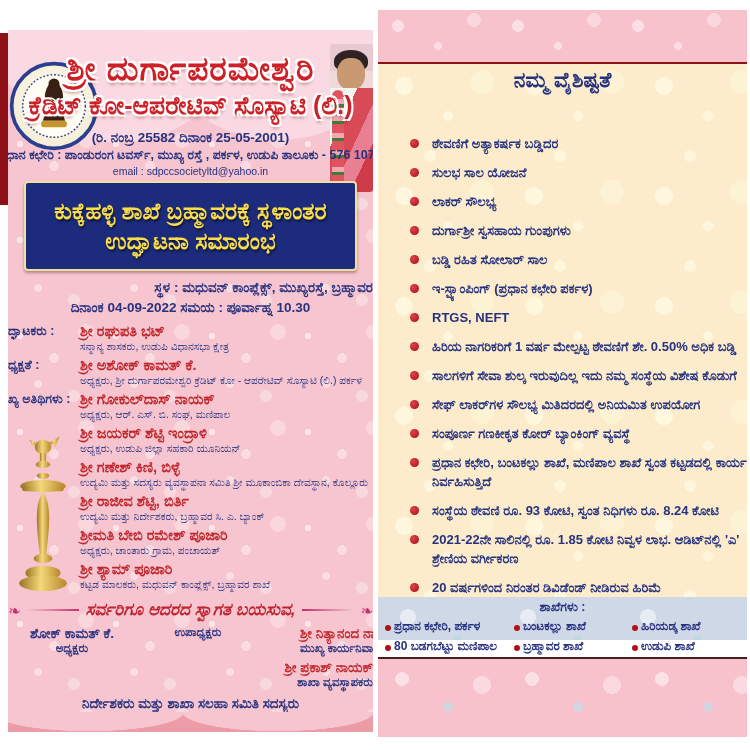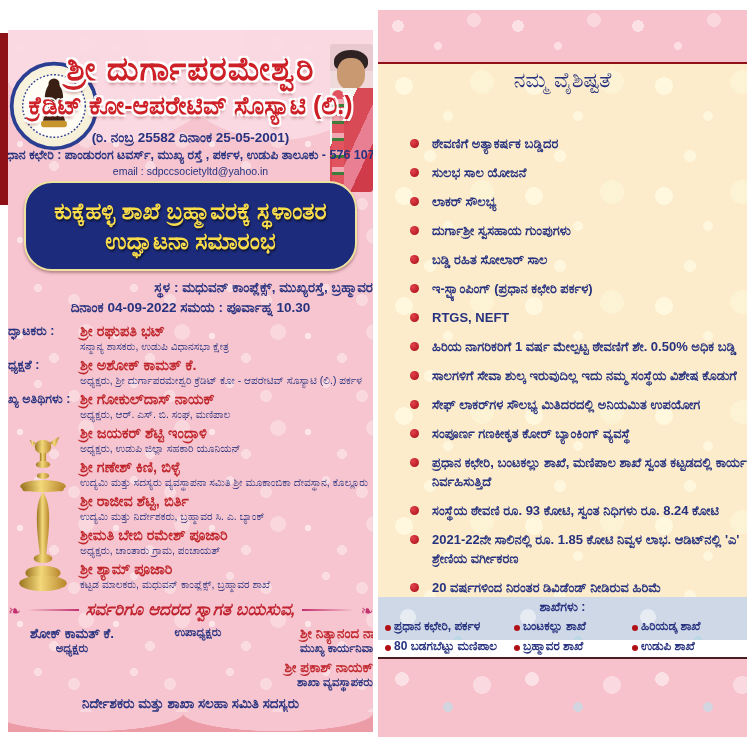--- a/index.html
+++ b/index.html
@@ -24,21 +24,21 @@
   .ttl1{position:absolute;left:30px;top:20px;width:305px;text-align:center;
     font-size:33px;font-weight:bold;color:#cd2027;letter-spacing:1px;
     text-shadow:-2px -2px 0 #fff,2px -2px 0 #fff,-2px 2px 0 #fff,2px 2px 0 #fff,0 4px 3px rgba(120,20,20,.35);}
   .ttl2{position:absolute;left:10px;top:61px;width:345px;text-align:center;
     font-size:25px;font-weight:bold;color:#cd2027;
     text-shadow:-2px -2px 0 #fff,2px -2px 0 #fff,-2px 2px 0 #fff,2px 2px 0 #fff,0 4px 3px rgba(120,20,20,.35);}
   .regline{position:absolute;left:0;top:100px;width:100%;text-align:center;font-size:13.5px;font-weight:bold;color:#27327f;}
   .addrline{position:absolute;left:-60px;top:118px;width:485px;text-align:center;font-size:12.5px;font-weight:bold;color:#27327f;white-space:nowrap;}
   .emailline{position:absolute;left:0;top:135px;width:100%;text-align:center;font-size:10.5px;color:#27327f;}
   #banner{position:absolute;left:16px;top:151px;width:329px;height:86px;background:#1c2b7b;
-    border:2px solid #efe29e;border-radius:28px;box-shadow:0 2px 3px rgba(60,10,10,.35);
+    border:2px solid #efe29e;border-radius:4px;box-shadow:0 2px 3px rgba(60,10,10,.35);
     display:flex;flex-direction:column;justify-content:center;align-items:center;}
   .banner-line{color:#fadd4b;font-weight:bold;font-size:23px;line-height:30px;text-align:center;
     text-shadow:1px 2px 2px rgba(0,0,0,.55);white-space:nowrap;}
   .venueline{position:absolute;left:0;top:250px;width:100%;text-align:right;font-size:13.5px;font-weight:bold;color:#27327f;}
   .dateline{position:absolute;left:0;top:270px;width:100%;text-align:center;font-size:13.5px;font-weight:bold;color:#27327f;}
 
   #dignitary-list{position:absolute;left:0;top:292px;width:380px;}
   .dig-row{display:flex;margin-bottom:3px;}
   .dig-role{flex:0 0 72px;font-size:12.5px;font-weight:bold;color:#27327f;padding-top:2px;white-space:nowrap;}
   .dig-main{flex:1;min-width:0;}
@@ -90,21 +90,21 @@
     background-size:120px 52px;}
   #rp-divider-top{position:absolute;left:0;top:52px;width:100%;height:2px;background:#8e1117;}
   #rp-main{position:absolute;left:0;top:54px;width:100%;height:533px;
     background-color:#fceccb;
     background-image:
       radial-gradient(circle 9px at 26px 22px, rgba(255,250,225,.85) 97%, transparent),
       radial-gradient(circle 5px at 70px 52px, rgba(255,250,225,.8) 97%, transparent),
       radial-gradient(circle 12px at 104px 18px, rgba(253,244,214,.8) 97%, transparent),
       radial-gradient(circle 6px at 52px 92px, rgba(255,250,225,.8) 97%, transparent);
     background-size:130px 110px;}
-  #rp-title{position:absolute;left:0;top:58px;width:100%;text-align:center;font-size:21px;font-weight:normal;color:#27327f;}
+  #rp-title{position:absolute;left:0;top:58px;width:100%;text-align:center;font-size:21px;font-weight:bold;color:#27327f;}
   #feature-list{position:absolute;left:14px;top:110px;width:344px;list-style:none;margin:14px;padding:0;}
   #feature-list li{position:relative;padding-left:26px;margin-bottom:10px;
     font-size:13px;line-height:19px;font-weight:bold;color:#27327f;}
   #feature-list li::before{content:"";position:absolute;left:4px;top:5px;width:9px;height:9px;border-radius:50%;
     background:radial-gradient(circle at 35% 35%, #e4414a, #a30d14);}
   #branches-strip{position:absolute;left:0;top:587px;width:100%;height:43px;
     background-color:#cfd8e7;
     background-image:radial-gradient(circle 8px at 30px 20px, rgba(255,255,255,.5) 97%, transparent),
       radial-gradient(circle 5px at 80px 44px, rgba(173,216,230,.55) 97%, transparent);
     background-size:120px 60px;}

